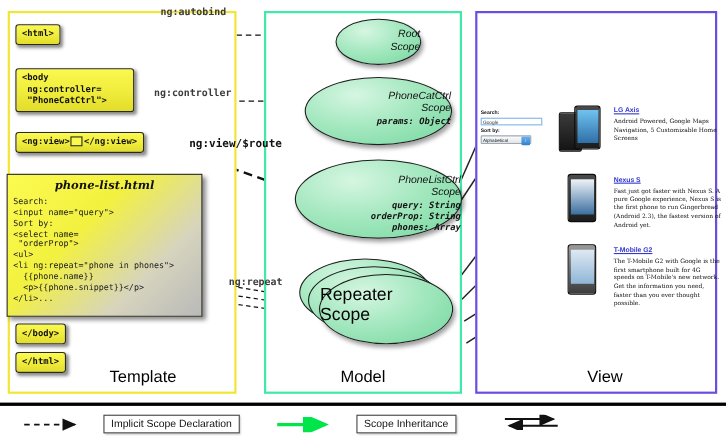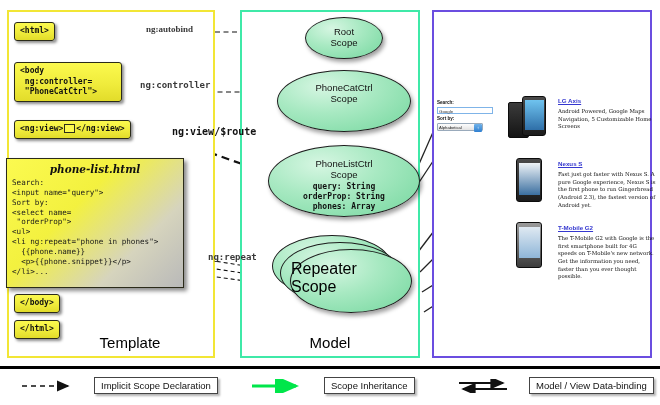--- a/index.html
+++ b/index.html
@@ -48,42 +48,42 @@
               text-align:center;padding:4px 0 3px;color:#111;}
   #code-body{font-family:"DejaVu Sans Mono","Liberation Mono",monospace;
              font-size:7.6px;line-height:1.3;color:#1a1a1a;
              white-space:pre;padding:0 0 0 5px;}
 
   
   .scope{position:absolute;border-radius:50%;
          background:radial-gradient(ellipse at 34% 26%,#d6f6e2 0%,#a8e9c2 42%,#74d79e 100%);
          border:1.4px solid #1d1d1d;
          box-shadow:2px 3px 4px rgba(0,0,0,.38);
-         box-sizing:border-box;text-align:center;}
+         box-sizing:border-box;text-align:right;font-style:italic;}
   .scope .ttl{font-size:9.5px;color:#111;line-height:1.18;}
   .scope .props{font-family:"DejaVu Sans Mono","Liberation Mono",monospace;
                 font-size:8px;font-weight:bold;color:#111;line-height:1.25;margin-top:2px;}
 
   #scope-root{left:305px;top:17px;width:78px;height:42px;padding-top:8px;}
   #scope-cat{left:277px;top:70px;width:134px;height:62px;padding-top:11px;}
   #scope-list{left:268px;top:145px;width:152px;height:72px;padding-top:12px;}
 
   #repeater-stack{position:absolute;left:272px;top:235px;width:148px;height:90px;}
   .rep{position:absolute;border-radius:50%;
        background:radial-gradient(ellipse at 34% 26%,#d6f6e2 0%,#a8e9c2 42%,#74d79e 100%);
        border:1.4px solid #1d1d1d;box-sizing:border-box;}
   #rep-back{left:0px;top:0px;width:120px;height:62px;}
   #rep-mid{left:8px;top:7px;width:120px;height:62px;}
   #rep-front{left:18px;top:14px;width:122px;height:64px;padding-top:10px;
              box-shadow:2px 3px 4px rgba(0,0,0,.38);text-align:left;}
 
   
   .conn-label{position:absolute;font-family:"DejaVu Sans Mono","Liberation Mono",monospace;
               font-size:9px;font-weight:bold;color:#3a3a3a;white-space:nowrap;}
-  #lbl-autobind{left:146px;top:24px;font-family:Liberation Serif, serif;}
+  #lbl-autobind{left:146px;top:7px;}
   #lbl-controller{left:140px;top:80px;}
   #lbl-ngview{left:172px;top:126px;color:#111;font-size:10px;}
   #lbl-repeat{left:208px;top:252px;}
 
   
   #view-form{position:absolute;left:437px;top:100px;width:60px;
              font-family:"Liberation Sans",sans-serif;}
   .vf-lbl{font-size:4.6px;color:#111;font-weight:bold;line-height:1.5;}
   .vf-input{width:56px;height:7px;border:1px solid #7fb4e8;background:#fff;
             font-size:4.4px;color:#333;padding:0 1px;box-sizing:border-box;line-height:7px;}
@@ -178,20 +178,21 @@
       <path d="M120,140 L160,158"></path>
     </g>
   </svg>
 
   <div class="panel" id="panel-template"></div>
   <div class="panel" id="panel-model"></div>
   <div class="panel" id="panel-view"></div>
 
   <div class="panel-label" id="label-model">Model</div>
   <div class="panel-label" id="label-template">Template</div>
+  <div class="panel-label" id="label-view">View</div>
 
   <div class="tagbox" id="tag-html">&lt;html&gt;</div>
 
   <div class="tagbox" id="tag-body">&lt;body
  ng:controller=
  "PhoneCatCtrl"&gt;</div>
 
   <div class="tagbox" id="tag-ngview"><span>&lt;ng:view&gt;</span><span class="ngview-slot"></span><span>&lt;/ng:view&gt;</span></div>
 
   <div id="code-card">
@@ -217,20 +218,21 @@
   <div class="conn-label" id="lbl-repeat">ng:repeat</div>
 
   <div class="scope" id="scope-root">
     <div class="ttl" style="white-space:pre-line">Root
 Scope</div>
   </div>
 
   <div class="scope" id="scope-cat">
     <div class="ttl" style="white-space:pre-line">PhoneCatCtrl
 Scope</div>
+    <div class="props" style="white-space:pre-line">params: Object</div>
   </div>
 
   <div class="scope" id="scope-list">
     <div class="ttl" style="white-space:pre-line">PhoneListCtrl
 Scope</div>
     <div class="props" style="white-space:pre-line">query: String
 orderProp: String
 phones: Array</div>
   </div>
 
@@ -324,19 +326,18 @@
             <marker id="lm3a" markerWidth="8" markerHeight="7" refX="7" refY="3.5" orient="auto">
               <polygon points="0,0 8,3.5 0,7" fill="#111"></polygon>
               </marker>
             <marker id="lm3b" markerWidth="8" markerHeight="7" refX="7" refY="3.5" orient="auto">
               <polygon points="0,0 8,3.5 0,7" fill="#111"></polygon>
               </marker>
           </defs>
           <path d="M4,4 L48,4" stroke="#111" stroke-width="1.8" fill="none" marker-end="url(#lm3a)"></path>
           <path d="M52,10 L8,10" stroke="#111" stroke-width="1.8" fill="none" marker-end="url(#lm3b)"></path>
         </svg>
-        <div class="lg-box">Model / View Data-binding</div>
       </div>
     </div>
 
   </div>
 
 </div>
 
 </body></html>

